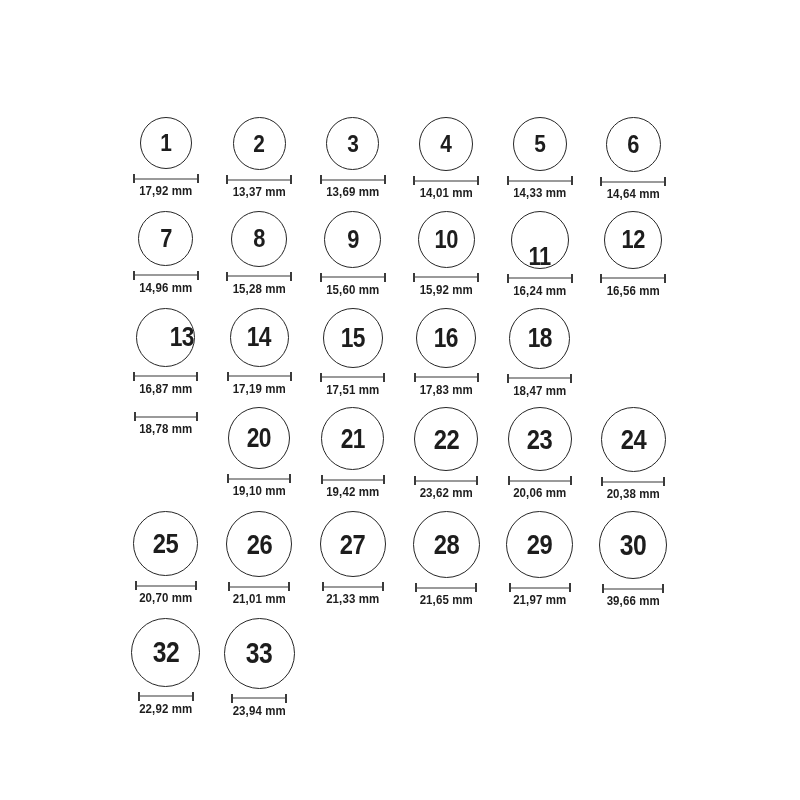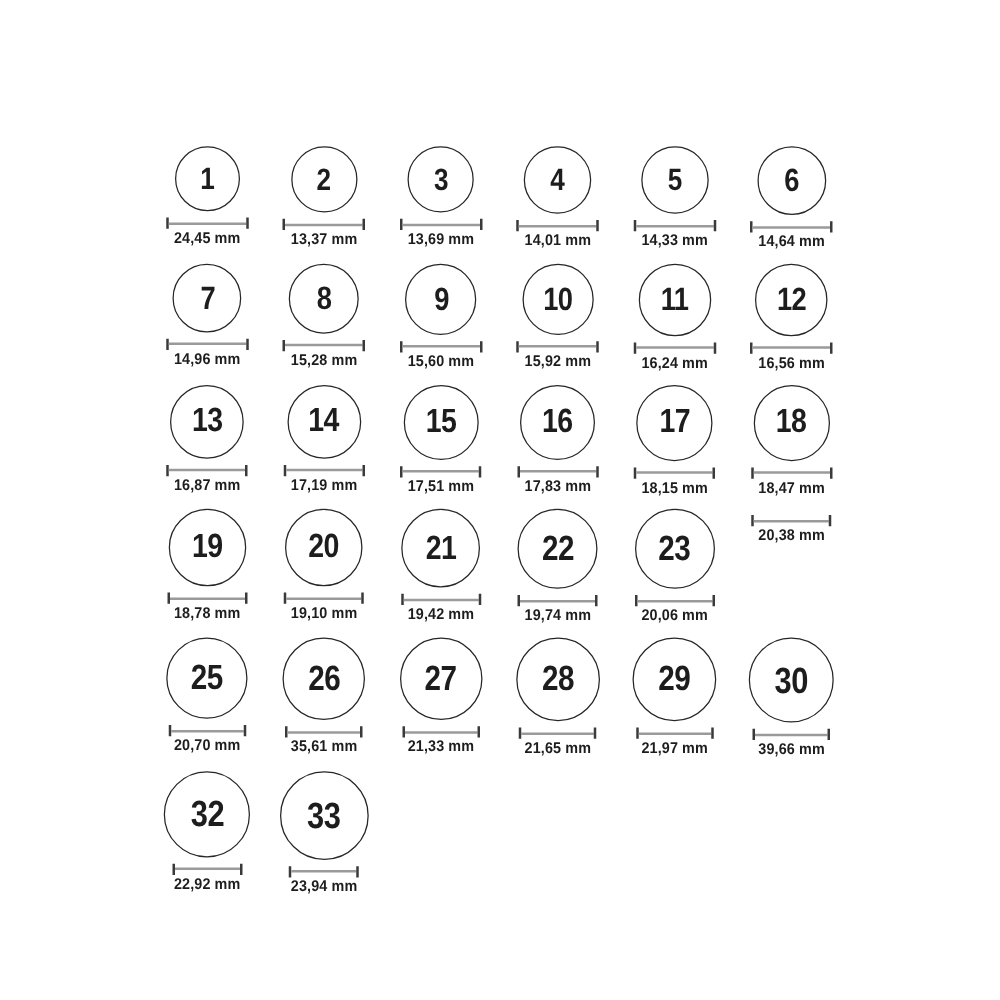--- a/index.html
+++ b/index.html
@@ -82,21 +82,21 @@
       <div class="row">
         <div class="ring">
     <div class="circle" style="width: 52px; height: 52px;">
       <span class="num" style="font-size: 22px;">1</span>
     </div>
     <div class="dim" style="width: 66px;">
       <span class="tick"></span>
       <span class="bar"></span>
       <span class="tick"></span>
     </div>
-    <div class="mm">24,45 mm</div>
+    <div class="mm">17,92 mm</div>
   </div>
         <div class="ring">
     <div class="circle" style="width: 53px; height: 53px;">
       <span class="num" style="font-size: 22px;">2</span>
     </div>
     <div class="dim" style="width: 66px;">
       <span class="tick"></span>
       <span class="bar"></span>
       <span class="tick"></span>
     </div>
@@ -186,21 +186,21 @@
       <span class="num" style="font-size: 23px;">10</span>
     </div>
     <div class="dim" style="width: 66px;">
       <span class="tick"></span>
       <span class="bar"></span>
       <span class="tick"></span>
     </div>
     <div class="mm">15,92 mm</div>
   </div>
         <div class="ring">
-    <div class="circle" style="width: 58px; height: 58px;">
+    <div class="circle" style="width: 58px; height: 58px; align-items: flex-end;">
       <span class="num" style="font-size: 23px;">11</span>
     </div>
     <div class="dim" style="width: 66px;">
       <span class="tick"></span>
       <span class="bar"></span>
       <span class="tick"></span>
     </div>
     <div class="mm">16,24 mm</div>
   </div>
         <div class="ring">
@@ -210,21 +210,21 @@
     <div class="dim" style="width: 66px;">
       <span class="tick"></span>
       <span class="bar"></span>
       <span class="tick"></span>
     </div>
     <div class="mm">16,56 mm</div>
   </div>
       </div>
       <div class="row">
         <div class="ring">
-    <div class="circle" style="width: 59px; height: 59px;">
+    <div class="circle" style="width: 59px; height: 59px; justify-content: flex-end;">
       <span class="num" style="font-size: 24px;">13</span>
     </div>
     <div class="dim" style="width: 65px;">
       <span class="tick"></span>
       <span class="bar"></span>
       <span class="tick"></span>
     </div>
     <div class="mm">16,87 mm</div>
   </div>
         <div class="ring">
@@ -255,46 +255,32 @@
     </div>
     <div class="dim" style="width: 65px;">
       <span class="tick"></span>
       <span class="bar"></span>
       <span class="tick"></span>
     </div>
     <div class="mm">17,83 mm</div>
   </div>
         <div class="ring">
     <div class="circle" style="width: 61px; height: 61px;">
-      <span class="num" style="font-size: 24px;">17</span>
+      <span class="num" style="font-size: 24px;">18</span>
     </div>
     <div class="dim" style="width: 65px;">
       <span class="tick"></span>
       <span class="bar"></span>
       <span class="tick"></span>
     </div>
-    <div class="mm">18,15 mm</div>
-  </div>
-        <div class="ring">
-    <div class="circle" style="width: 61px; height: 61px;">
-      <span class="num" style="font-size: 24px;">18</span>
-    </div>
-    <div class="dim" style="width: 65px;">
-      <span class="tick"></span>
-      <span class="bar"></span>
-      <span class="tick"></span>
-    </div>
     <div class="mm">18,47 mm</div>
   </div>
       </div>
       <div class="row">
         <div class="ring">
-    <div class="circle" style="width: 62px; height: 62px;">
-      <span class="num" style="font-size: 24px;">19</span>
-    </div>
     <div class="dim" style="width: 64px;">
       <span class="tick"></span>
       <span class="bar"></span>
       <span class="tick"></span>
     </div>
     <div class="mm">18,78 mm</div>
   </div>
         <div class="ring">
     <div class="circle" style="width: 62px; height: 62px;">
       <span class="num" style="font-size: 24px;">20</span>
@@ -319,34 +305,37 @@
   </div>
         <div class="ring">
     <div class="circle" style="width: 64px; height: 64px;">
       <span class="num" style="font-size: 25px;">22</span>
     </div>
     <div class="dim" style="width: 64px;">
       <span class="tick"></span>
       <span class="bar"></span>
       <span class="tick"></span>
     </div>
-    <div class="mm">19,74 mm</div>
+    <div class="mm">23,62 mm</div>
   </div>
         <div class="ring">
     <div class="circle" style="width: 64px; height: 64px;">
       <span class="num" style="font-size: 25px;">23</span>
     </div>
     <div class="dim" style="width: 64px;">
       <span class="tick"></span>
       <span class="bar"></span>
       <span class="tick"></span>
     </div>
     <div class="mm">20,06 mm</div>
   </div>
         <div class="ring">
+    <div class="circle" style="width: 65px; height: 65px;">
+      <span class="num" style="font-size: 25px;">24</span>
+    </div>
     <div class="dim" style="width: 64px;">
       <span class="tick"></span>
       <span class="bar"></span>
       <span class="tick"></span>
     </div>
     <div class="mm">20,38 mm</div>
   </div>
       </div>
       <div class="row">
         <div class="ring">
@@ -362,21 +351,21 @@
   </div>
         <div class="ring">
     <div class="circle" style="width: 66px; height: 66px;">
       <span class="num" style="font-size: 25px;">26</span>
     </div>
     <div class="dim" style="width: 62px;">
       <span class="tick"></span>
       <span class="bar"></span>
       <span class="tick"></span>
     </div>
-    <div class="mm">35,61 mm</div>
+    <div class="mm">21,01 mm</div>
   </div>
         <div class="ring">
     <div class="circle" style="width: 66px; height: 66px;">
       <span class="num" style="font-size: 25px;">27</span>
     </div>
     <div class="dim" style="width: 62px;">
       <span class="tick"></span>
       <span class="bar"></span>
       <span class="tick"></span>
     </div>

